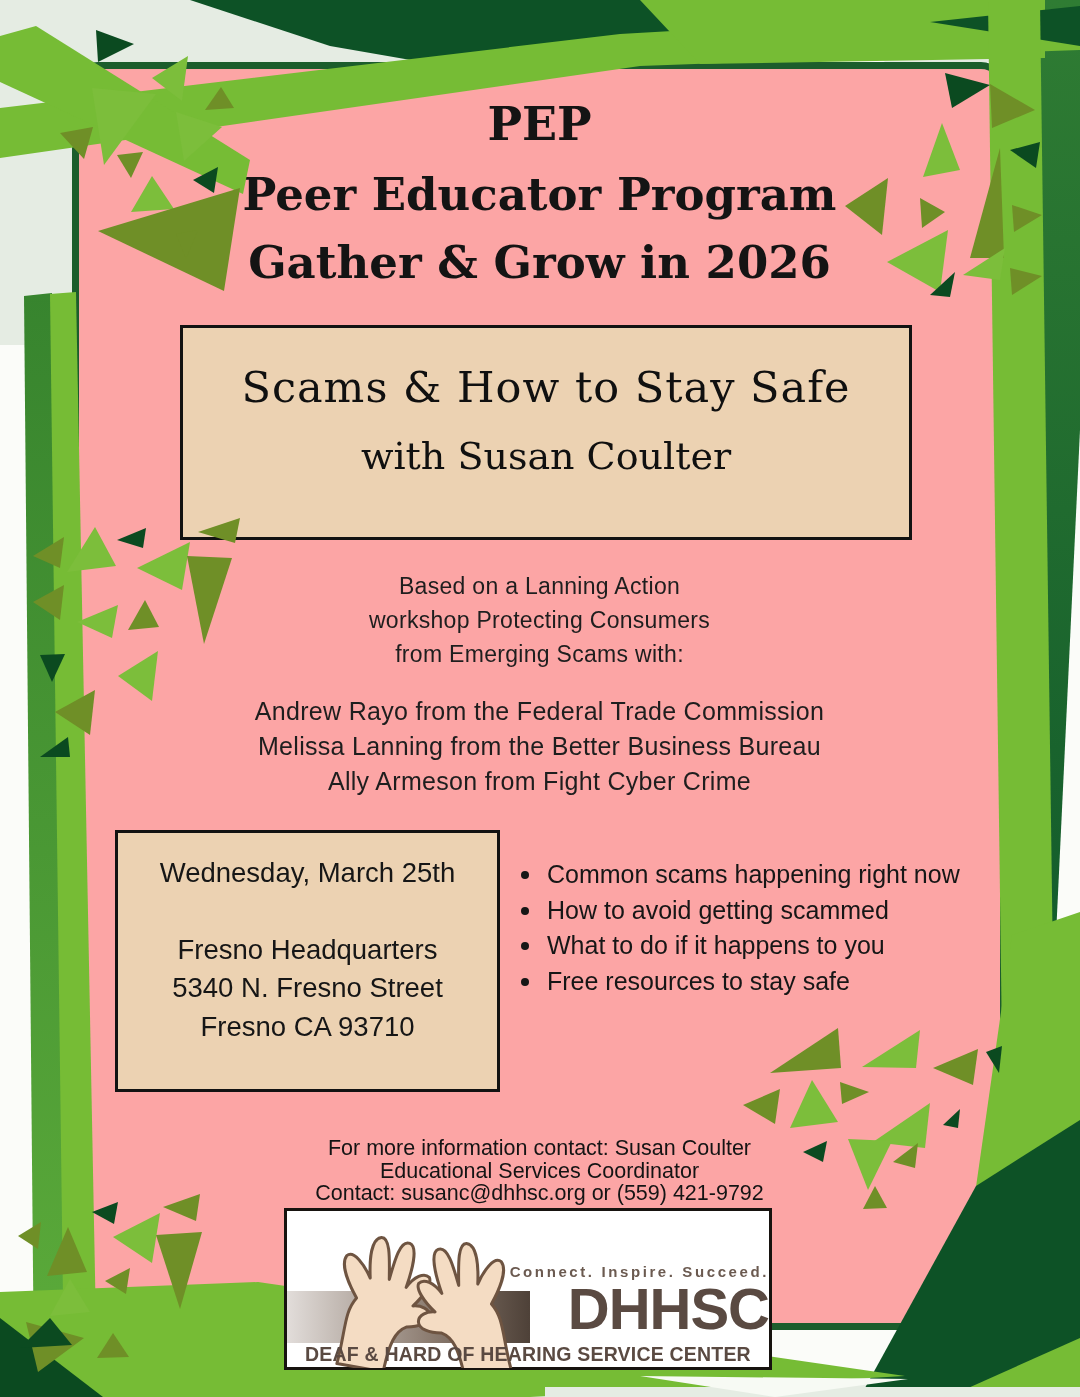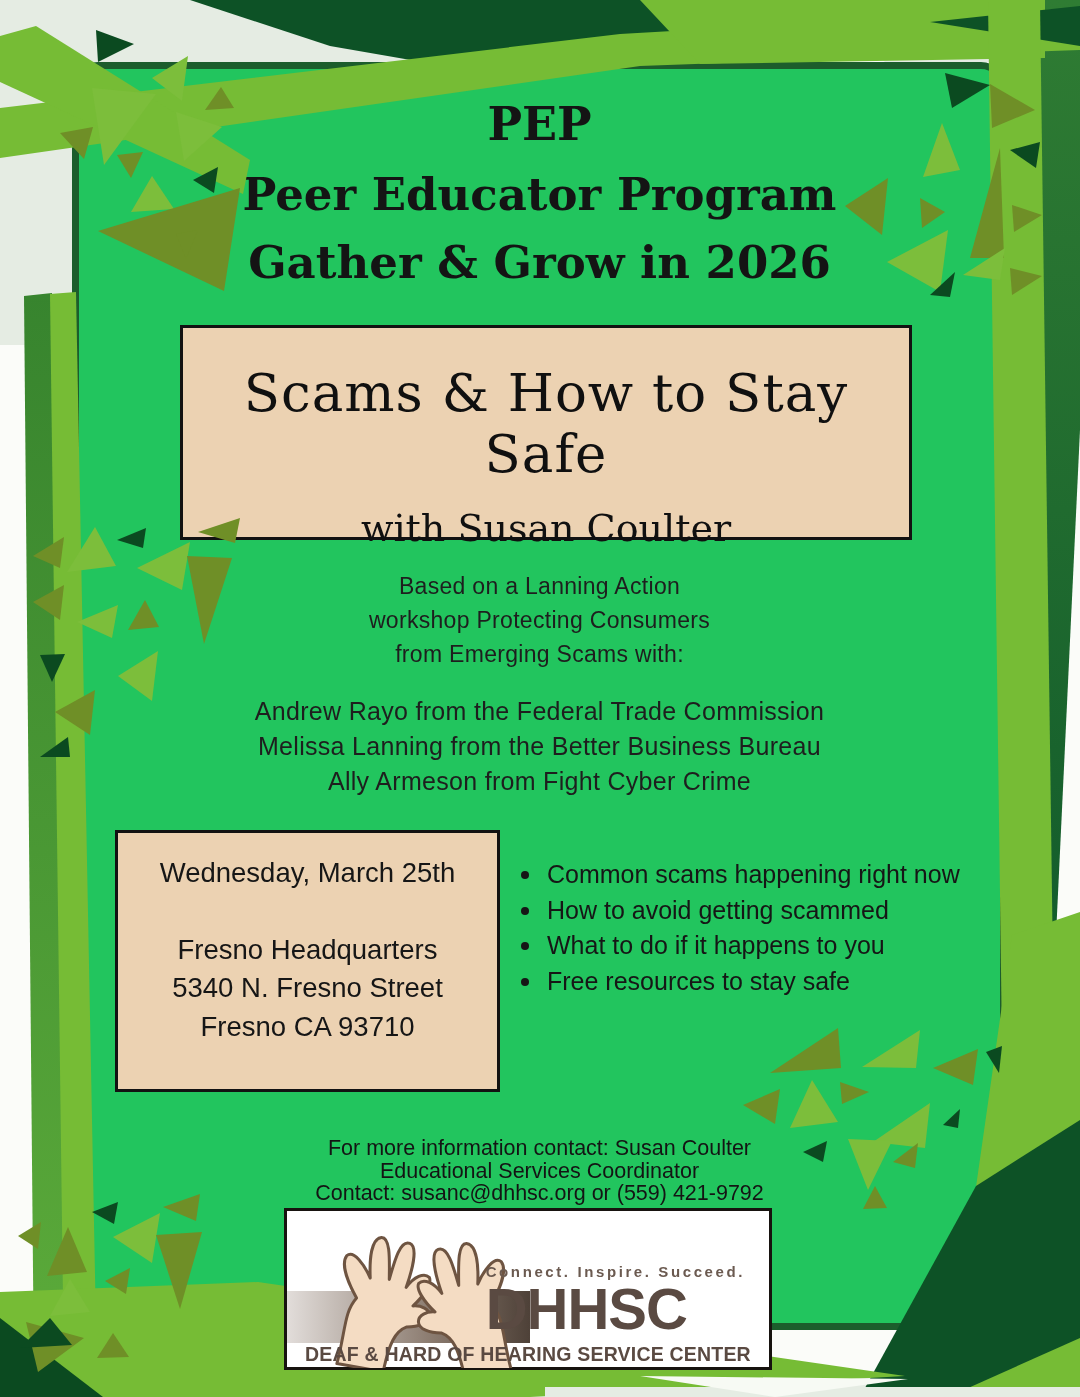--- a/index.html
+++ b/index.html
@@ -2,32 +2,32 @@
 <html><head>
 <meta charset="utf-8">
 <style>
   html,body{margin:0;padding:0;background:#ffffff;}
   .poster{position:relative;width:1080px;height:1397px;overflow:hidden;background:#fbfcf9;
           font-family:"Liberation Sans",sans-serif;}
   svg.decor{position:absolute;left:0;top:0;pointer-events:none;}
   #decor-back{z-index:0;}
   #decor-front{z-index:2;}
 
-  .card{position:absolute;left:72px;top:62px;width:935px;height:1268px;background:#22c55e;
+  .card{position:absolute;left:72px;top:62px;width:935px;height:1268px;background:#fca5a5;
         border:7px solid #1c5d2c;border-radius:26px;box-sizing:border-box;z-index:1;}
   .card .abs{position:absolute;left:0;right:0;text-align:center;}
 
   .hline{font-family:"DejaVu Serif",serif;font-weight:700;color:#141414;}
   .hline1{top:30px;font-size:46px;line-height:50px;}
   .hline2{top:100px;font-size:45px;line-height:52px;}
   .hline3{top:168px;font-size:45px;line-height:52px;}
 
   .title-box{position:absolute;left:101px;top:256px;width:732px;height:215px;box-sizing:border-box;
              background:#ecd2b2;border:3px solid #121212;text-align:center;}
-  .title-box .main{margin-top:34px;font-family:"DejaVu Serif",serif;font-weight:500;font-size:53px;
+  .title-box .main{margin-top:34px;font-family:"DejaVu Serif",serif;font-weight:500;font-size:43px;
                    letter-spacing:1px;color:#101010;}
   .title-box .sub{margin-top:22px;font-family:"DejaVu Serif",serif;font-weight:400;font-size:38px;color:#101010;}
 
   .intro{top:500px;font-size:23px;line-height:34px;color:#1e1e1e;letter-spacing:.3px;}
   .speakers{top:625px;font-size:25px;line-height:35px;color:#1e1e1e;letter-spacing:.3px;}
 
   .event-box{position:absolute;left:36px;top:761px;width:385px;height:262px;box-sizing:border-box;
              background:#ecd2b2;border:3px solid #121212;text-align:center;
              font-size:27.5px;line-height:38.5px;color:#161616;padding-top:21px;}
   .event-box .gap{height:38px;}
@@ -37,21 +37,21 @@
   .topics li{position:relative;padding-left:32px;}
   .topics .dot{position:absolute;left:6px;top:14px;width:8px;height:8px;border-radius:50%;background:#161616;}
 
   .contact{top:1068px;font-size:21.5px;line-height:22.5px;color:#141414;}
 
   .logo-box{position:absolute;left:284px;top:1208px;width:488px;height:162px;box-sizing:border-box;
             background:#ffffff;border:3px solid #17130f;z-index:3;}
   .logo-band{position:absolute;left:0;top:80px;width:243px;height:52px;
              background:linear-gradient(to right,#e2ddda,#8a7a6e 60%,#4e4138);}
   .logo-hands{position:absolute;left:4px;top:2px;}
-  .logo-right{position:absolute;right:24px;top:52px;}
+  .logo-right{position:absolute;right:0;top:52px;text-align:right;}
   .logo-tagline{font-size:15px;font-weight:bold;letter-spacing:2.6px;color:#6b5a50;margin-bottom:3px;}
   .logo-acronym{font-size:58px;line-height:52px;font-weight:800;letter-spacing:-1px;color:#5a4a42;}
   .logo-fullname{position:absolute;left:0;right:0;bottom:1px;text-align:center;
                  font-size:19.5px;font-weight:bold;letter-spacing:.2px;color:#5a4a42;}
 </style>
 </head>
 <body>
 
 <div class="poster">
 

